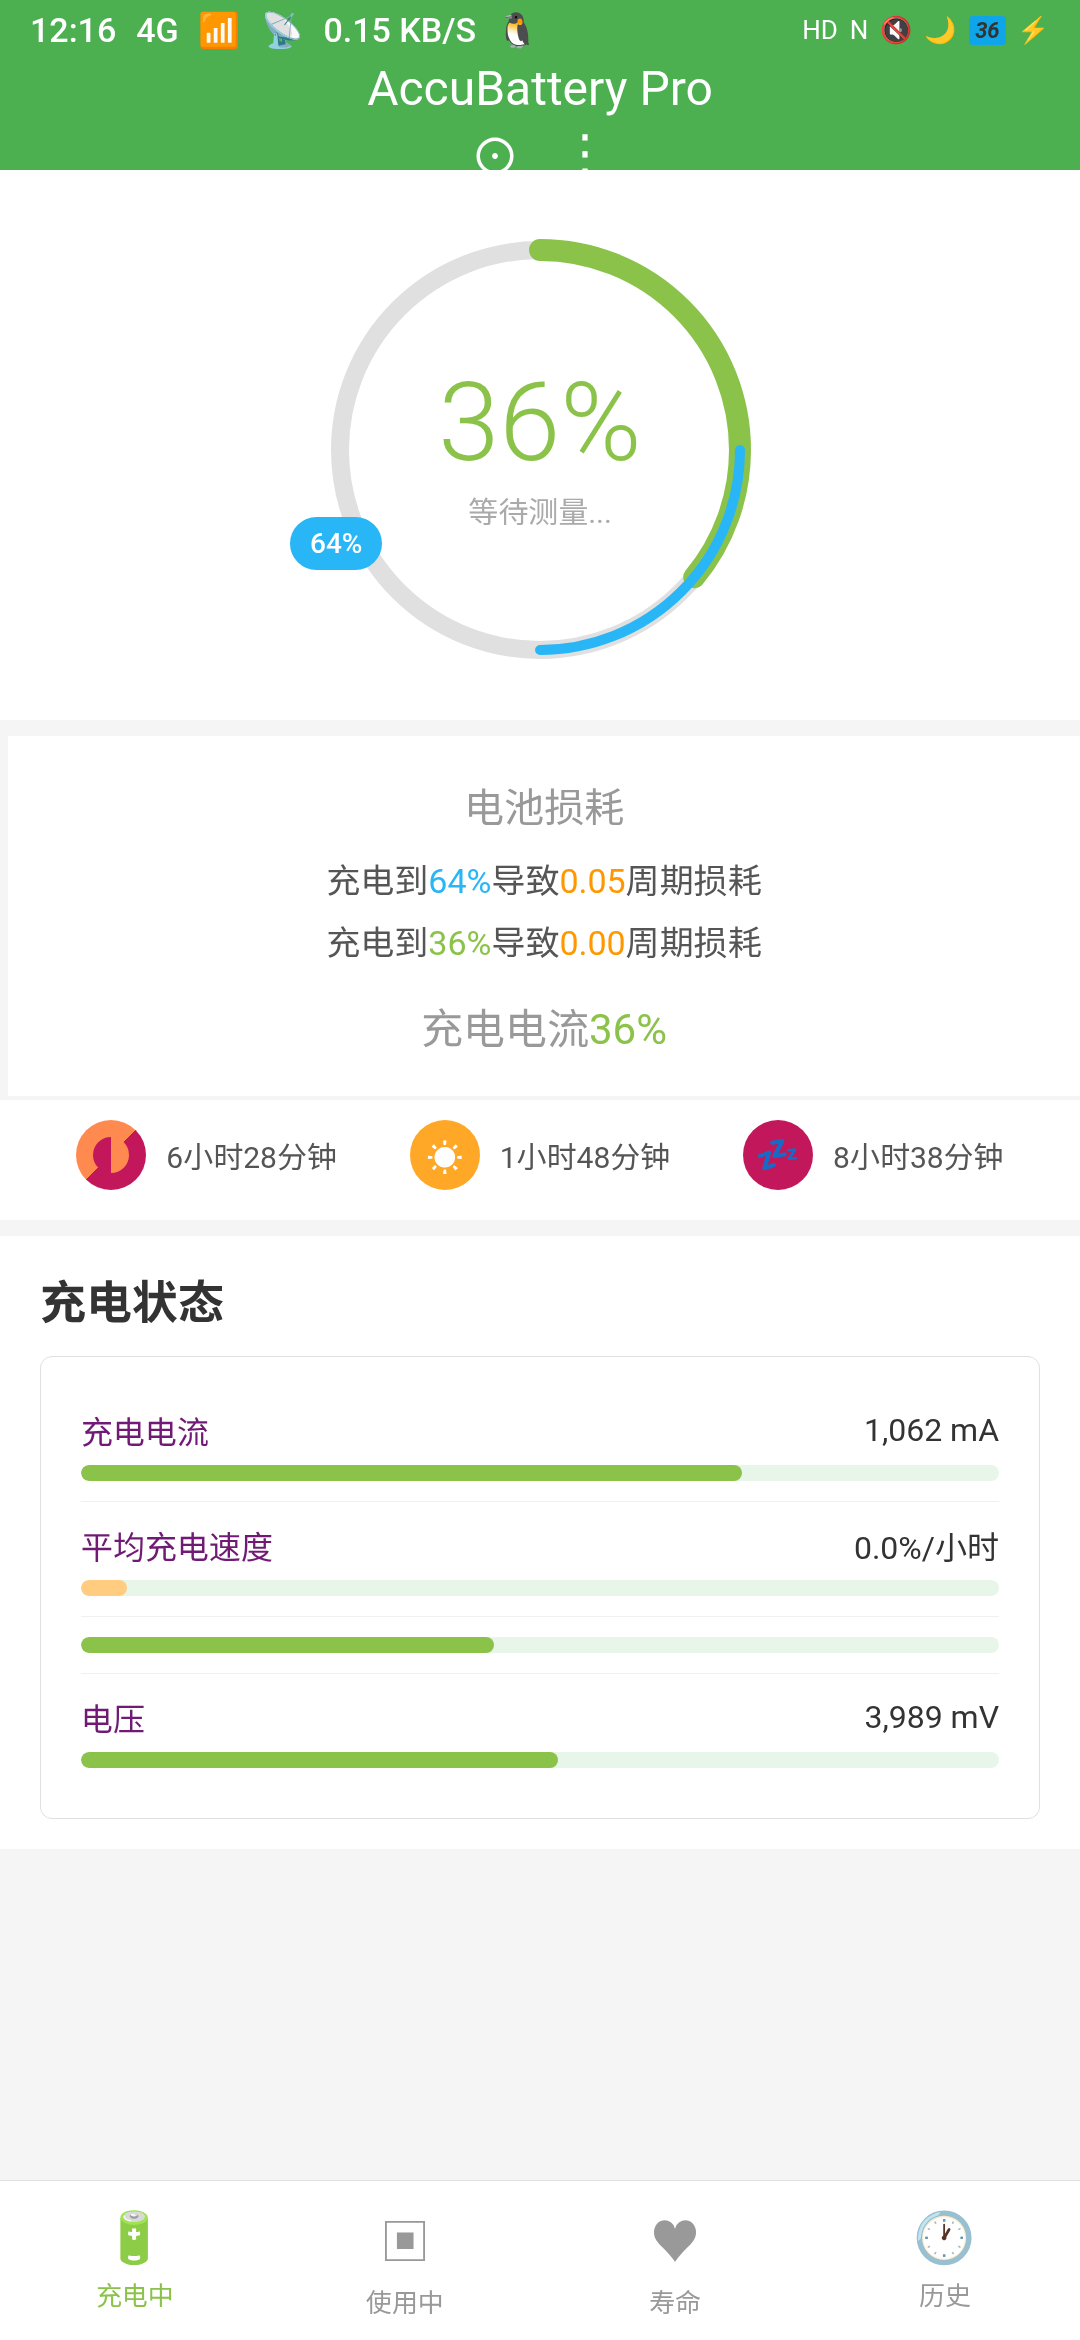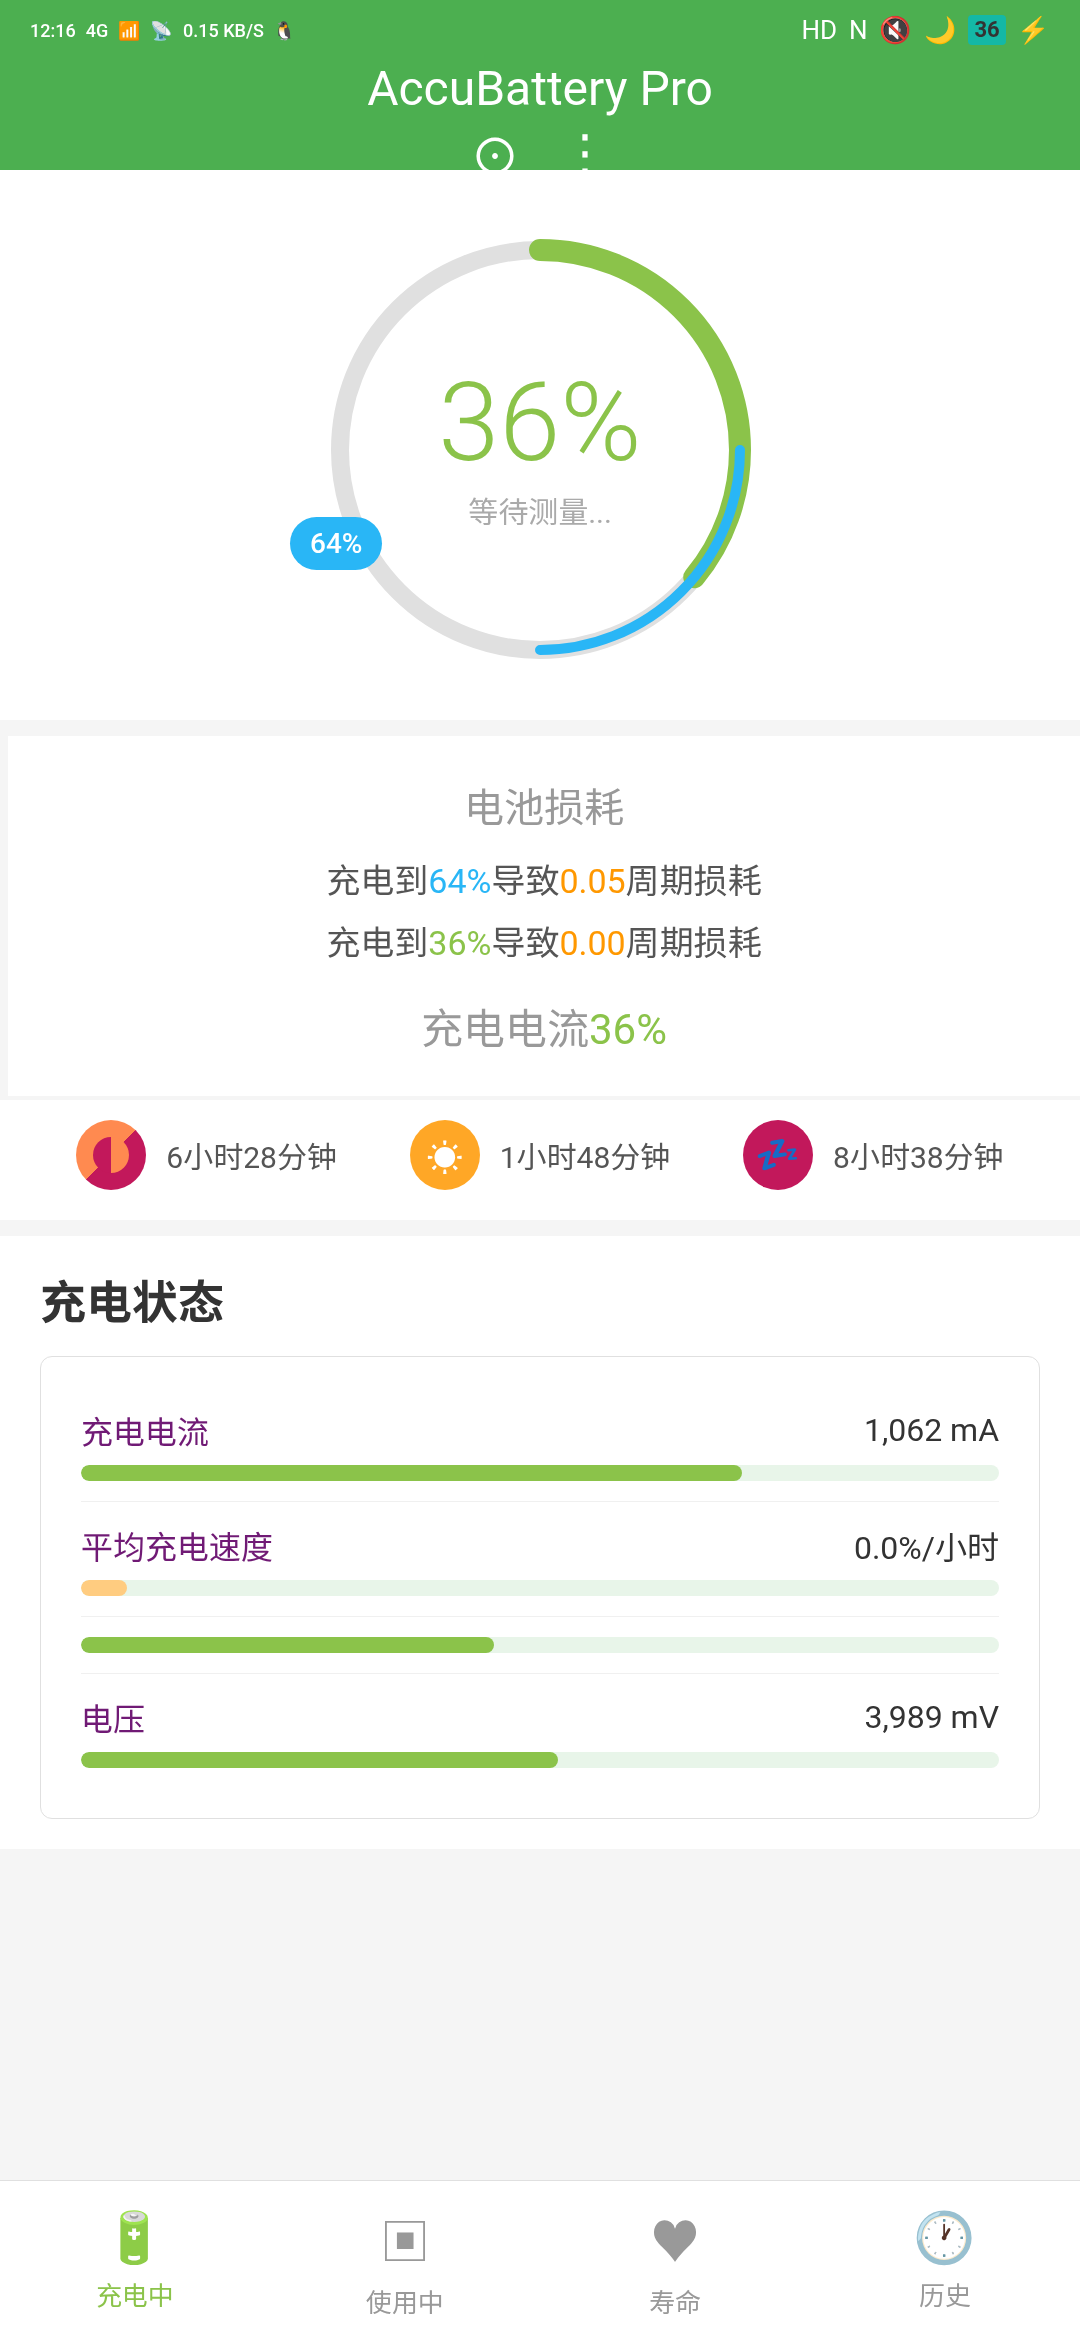--- a/index.html
+++ b/index.html
@@ -17,38 +17,40 @@
       background: #4CAF50;
       height: 60px;
       display: flex;
       align-items: center;
       justify-content: space-between;
       padding: 0 30px;
     }
     .status-bar-left {
       display: flex;
       align-items: center;
-      gap: 10px;
-      color: white;
-      font-size: 18px;
+      gap: 20px;
+      color: white;
+      font-size: 34px;
       font-weight: 500;
     }
     .status-bar-right {
       display: flex;
+      align-items: center;
       gap: 12px;
       color: white;
       font-size: 26px;
     }
     .battery-badge {
-      background: #14b8a6;
+      background: #0ea5e9;
       color: #333;
       border-radius: 4px;
       padding: 2px 6px;
       font-size: 22px;
       font-weight: bold;
+      font-style: italic;
     }
 
     
     .app-bar {
       background: #4CAF50;
       height: 110px;
       display: flex;
       align-items: center;
       justify-content: space-between;
       padding: 0 40px;

